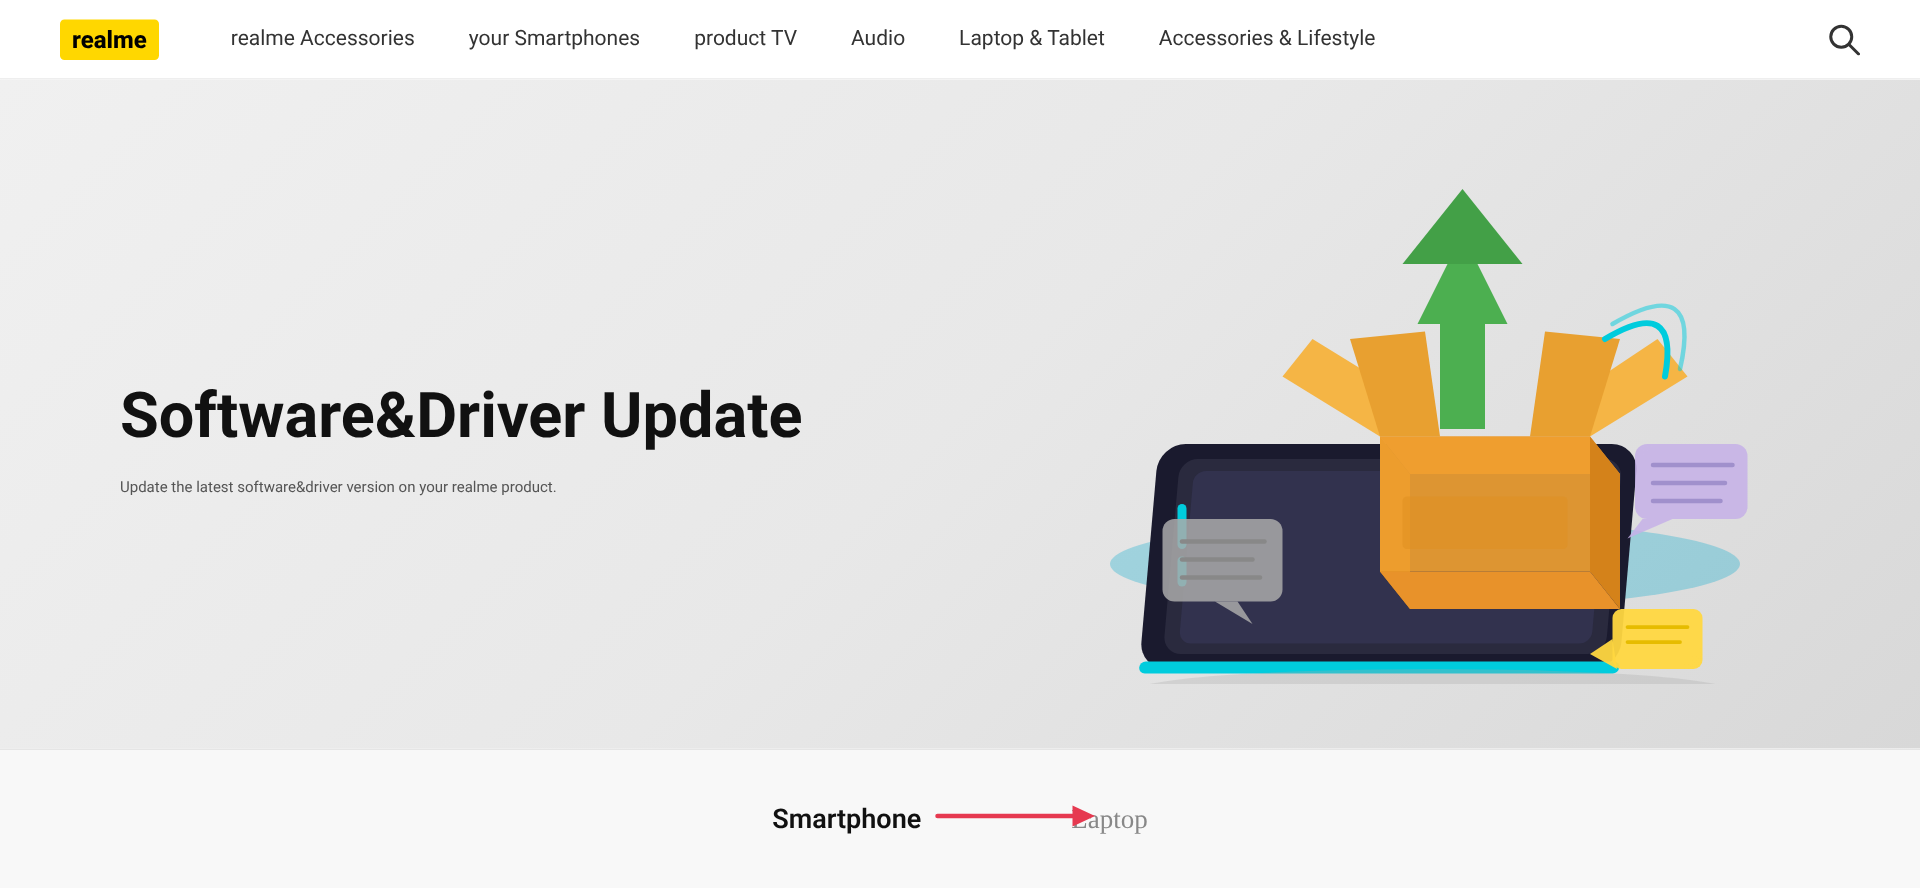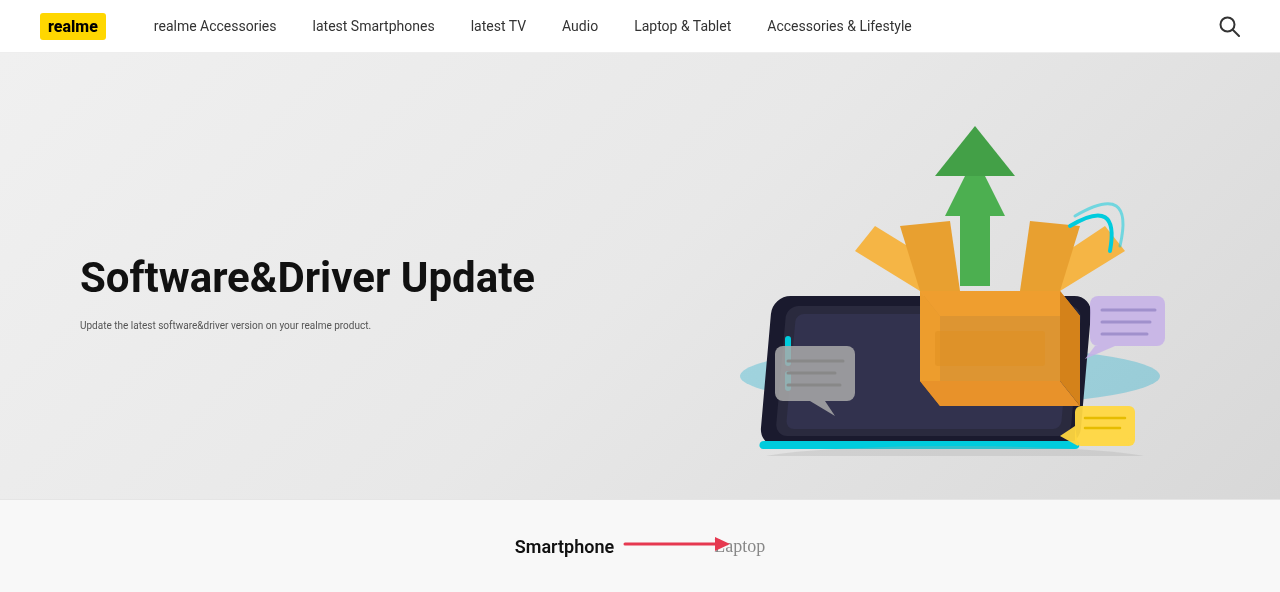--- a/index.html
+++ b/index.html
@@ -114,22 +114,22 @@
       transform: translate(-20px, -50%);
     }
   </style>
 </head>
 <body>
 
 <header class="header">
   <div class="logo">realme</div>
   <nav class="nav">
     <span class="nav-item">realme Accessories</span>
-    <span class="nav-item">latest Smartphones</span>
-    <span class="nav-item">latest TV</span>
+    <span class="nav-item">your Smartphones</span>
+    <span class="nav-item">product TV</span>
     <span class="nav-item">Audio</span>
     <span class="nav-item">Laptop &amp; Tablet</span>
     <span class="nav-item">Accessories &amp; Lifestyle</span>
   </nav>
   <div class="search-icon-wrap">
     <svg width="22" height="22" viewBox="0 0 22 22" fill="none" xmlns="http://www.w3.org/2000/svg">
       <circle cx="9.5" cy="9.5" r="7" stroke="#333" stroke-width="2"></circle>
       <line x1="15" y1="15" x2="21" y2="21" stroke="#333" stroke-width="2" stroke-linecap="round"></line>
     </svg>
   </div>

